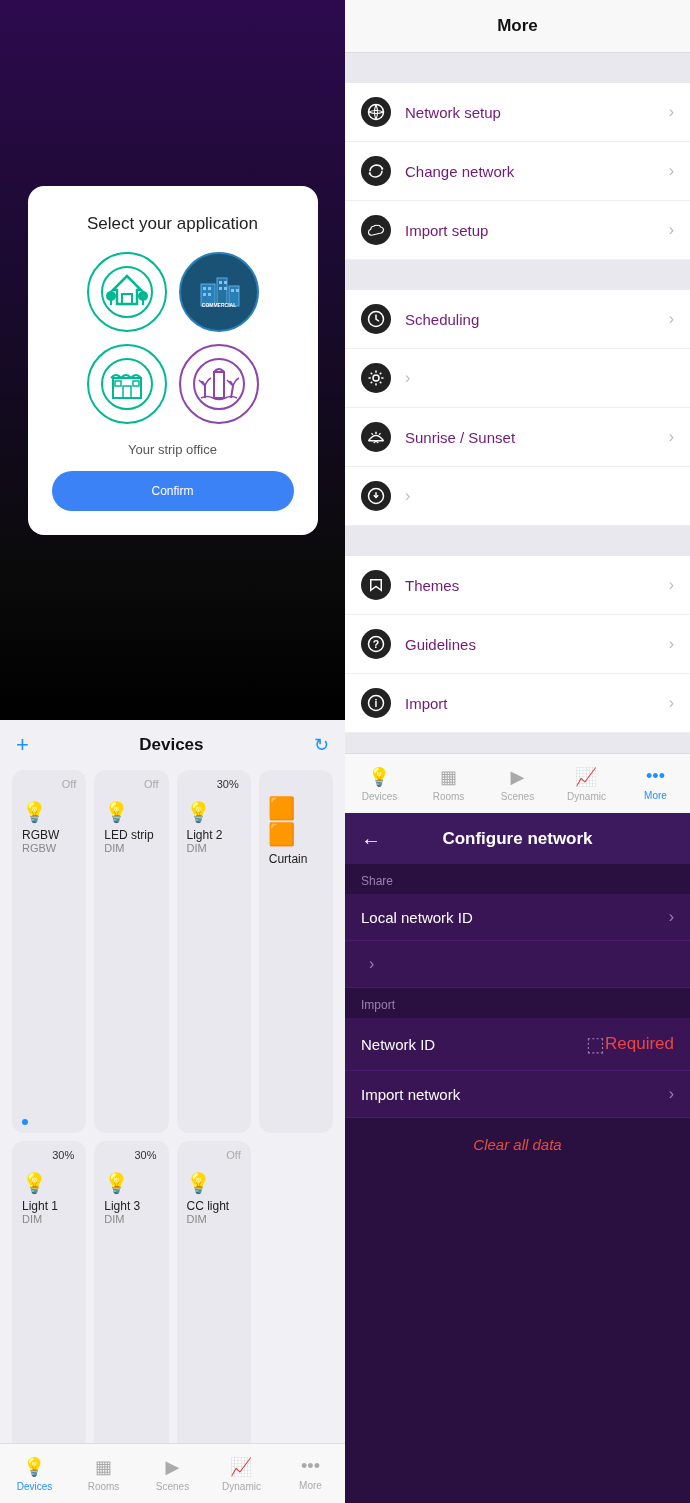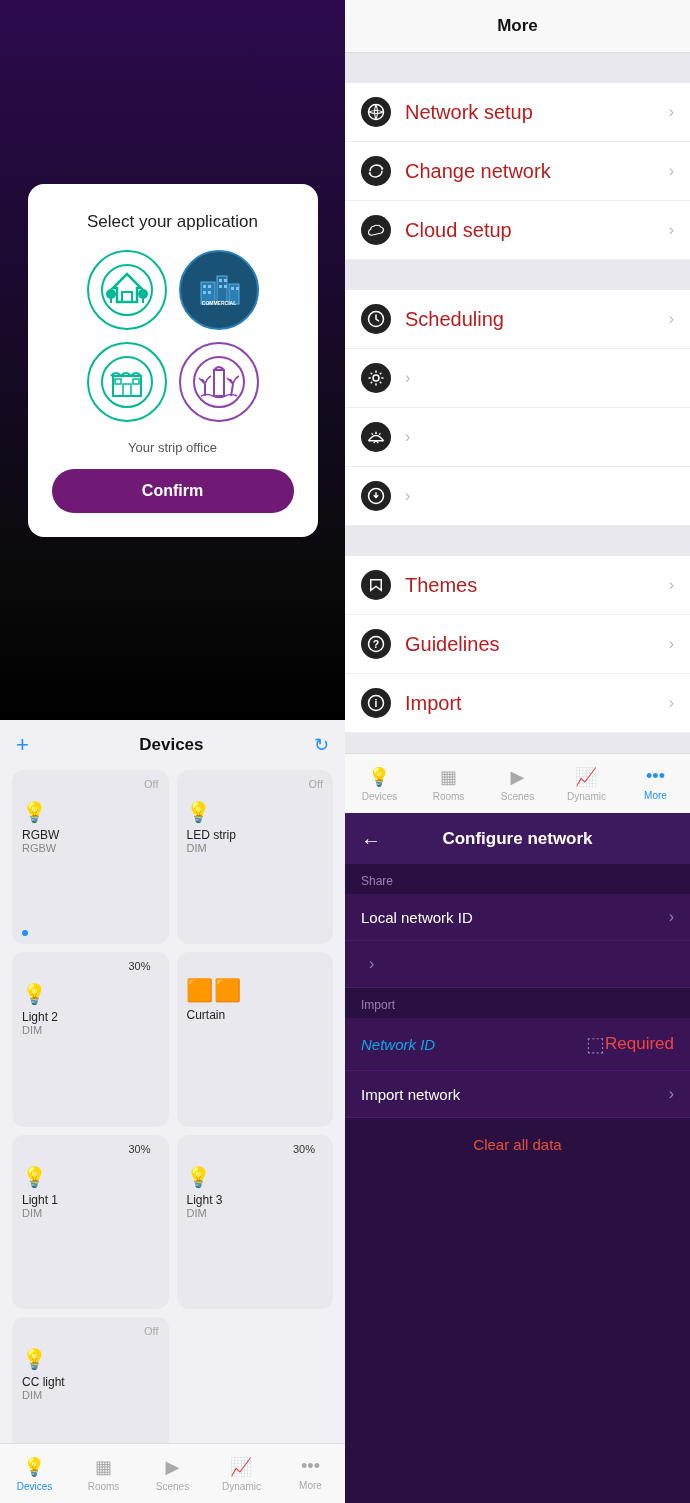--- a/index.html
+++ b/index.html
@@ -101,27 +101,27 @@
       width: 52px;
       height: 52px;
     }
 
     .app-subtitle {
       font-size: 13px;
       color: #555;
     }
 
     .confirm-btn {
-      background: #701a75;
+      background: #3b82f6;
       color: #fff;
       border: none;
       border-radius: 30px;
       padding: 13px 60px;
-      font-size: 16px;
-      font-weight: 700;
+      font-size: 12px;
+      font-weight: 400;
       cursor: pointer;
       width: 100%;
     }
 
     
     .devices-section {
       position: absolute;
       top: 720px;
       left: 0;
       width: 345px;
@@ -142,21 +142,21 @@
     .devices-header-title {
       font-size: 17px;
       font-weight: 600;
       color: #111;
       flex: 1;
       text-align: center;
     }
 
     .devices-grid {
       display: grid;
-      grid-template-columns: 1fr 1fr;
+      grid-template-columns: 1fr 1fr 1fr 1fr;
       gap: 8px;
       padding: 0 12px 12px;
       flex: 1;
     }
 
     .device-card {
       background: #e8e8ee;
       border-radius: 12px;
       padding: 10px;
       display: flex;
@@ -169,21 +169,21 @@
       position: absolute;
       top: 8px;
       right: 10px;
       font-size: 11px;
       color: #888;
     }
 
     .device-card-pct {
       position: absolute;
       top: 8px;
-      right: 18px;
+      right: 12px;
       font-size: 11px;
       color: #333;
     }
 
     .device-icon {
       margin-top: 20px;
       font-size: 20px;
     }
 
     .device-name {
@@ -295,22 +295,22 @@
     }
 
     .menu-item-icon svg {
       width: 18px;
       height: 18px;
       fill: #fff;
     }
 
     .menu-item-label {
       flex: 1;
-      font-size: 20px;
-      color: #b91c1c;
+      font-size: 15px;
+      color: #701a75;
     }
 
     .menu-chevron {
       color: #bbb;
       font-size: 16px;
     }
 
     
     .bottom-nav-right {
       background: #f8f8f8;
@@ -380,22 +380,21 @@
 
     .network-id-row {
       display: flex;
       align-items: center;
       padding: 14px 16px;
       background: #3a1555;
       border-bottom: 1px solid #4a1a6e;
     }
 
     .network-id-placeholder {
-      color: #0ea5e9;
-      font-style: italic;
+      color: #ffffff;
     }
 
     .scan-icon {
       font-size: 20px;
       color: #9980b0;
       margin-left: 8px;
     }
 
     .required-label {
       color: #ef4444;
@@ -403,20 +402,21 @@
     }
 
     .clear-data-btn {
       padding: 16px;
       text-align: center;
       color: #e74c3c;
       font-size: 15px;
       background: #2a1040;
       cursor: pointer;
       margin-top: 2px;
+      font-style: italic;
     }
 
     .orange-bulb { color: #f39c12; }
     .gray-bulb { color: #aaa; }
     .curtain-orange { color: #f39c12; }
   </style>
 </head>
 <body>
 
 <div class="left-panel">
@@ -611,21 +611,21 @@
       </div>
       <span class="menu-item-label">Change network</span>
       <span class="menu-chevron">›</span>
     </div>
     <div class="menu-item">
       <div class="menu-item-icon">
         <svg viewBox="0 0 24 24">
             <path d="M6 19 Q2 19 2 15 Q2 12 5 11 Q5 7 9 7 Q11 5 14 6 Q17 5 18 8 Q21 8 22 11 Q22 15 19 16 Z" stroke="white" stroke-width="1.5" fill="none"></path>
           </svg>
       </div>
-      <span class="menu-item-label">Cloud setup</span>
+      <span class="menu-item-label">Import setup</span>
       <span class="menu-chevron">›</span>
     </div>
 
     <div class="section-spacer"></div>
 
     <div class="menu-item">
       <div class="menu-item-icon">
         <svg viewBox="0 0 24 24">
             <circle cx="12" cy="12" r="10" stroke="white" stroke-width="2" fill="none"></circle>
             <polyline points="12,6 12,12 16,15" stroke="white" stroke-width="2" fill="none"></polyline>
@@ -654,20 +654,21 @@
       <div class="menu-item-icon">
         <svg viewBox="0 0 24 24">
             <path d="M2 17 Q7 10 12 10 Q17 10 22 17" stroke="white" stroke-width="2" fill="none"></path>
             <line x1="12" y1="5" x2="12" y2="8" stroke="white" stroke-width="2"></line>
             <line x1="6" y1="7" x2="8" y2="9" stroke="white" stroke-width="1.5"></line>
             <line x1="18" y1="7" x2="16" y2="9" stroke="white" stroke-width="1.5"></line>
             <line x1="2" y1="17" x2="22" y2="17" stroke="white" stroke-width="2"></line>
             <polyline points="9,20 12,17 15,20" stroke="white" stroke-width="1.5" fill="none"></polyline>
           </svg>
       </div>
+      <span class="menu-item-label">Sunrise / Sunset</span>
       <span class="menu-chevron">›</span>
     </div>
     <div class="menu-item">
       <div class="menu-item-icon">
         <svg viewBox="0 0 24 24">
             <circle cx="12" cy="12" r="10" stroke="white" stroke-width="2" fill="none"></circle>
             <polyline points="12,7 12,14" stroke="white" stroke-width="2"></polyline>
             <polyline points="9,11 12,14 15,11" stroke="white" stroke-width="2" fill="none"></polyline>
           </svg>
       </div>

